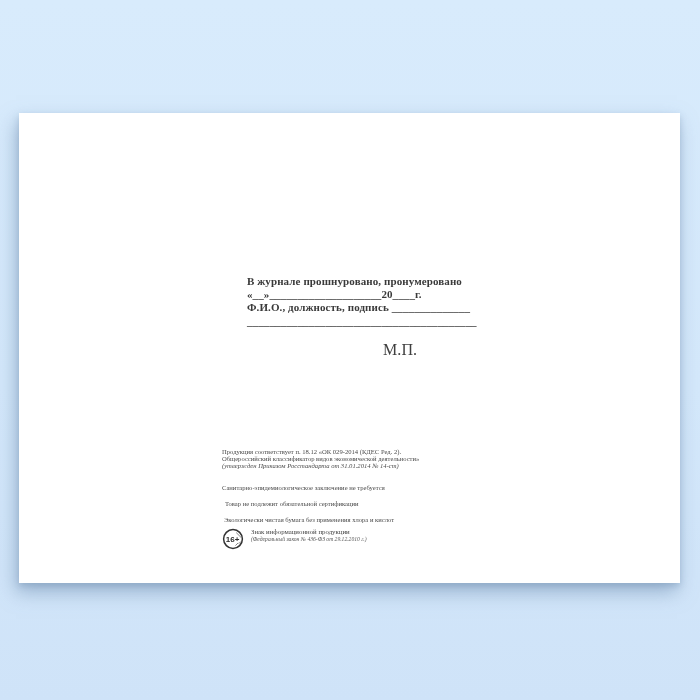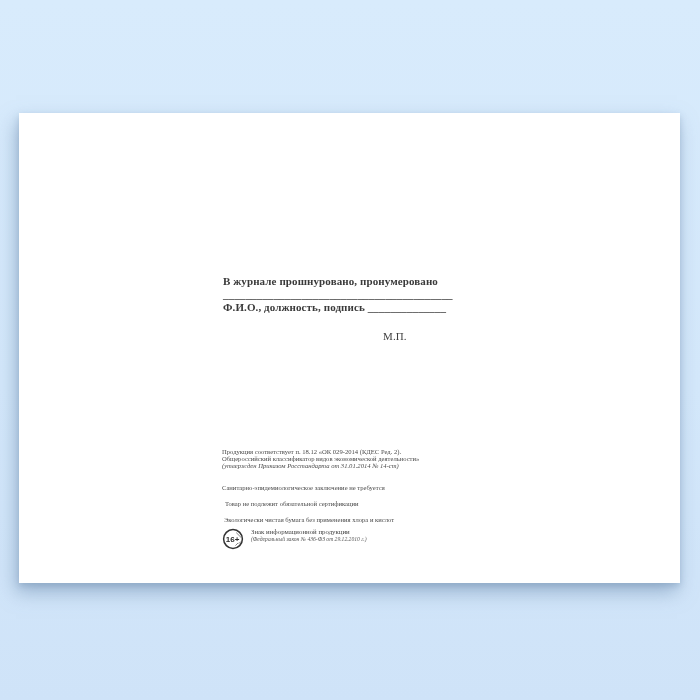--- a/index.html
+++ b/index.html
@@ -30,26 +30,26 @@
     left: 204px;
     top: 162px;
     width: 250px;
     font-size: 11px;
     line-height: 13.2px;
     font-weight: bold;
     color: #3a3a3a;
     letter-spacing: 0.1px;
     white-space: nowrap;
   }
-  .stamp-line { height: 13.2px; }
+  .stamp-line { height: 13.2px; margin-left: 24px; }
   .seal-mark {
     margin-top: 15px;
     padding-left: 160px;
     font-weight: normal;
-    font-size: 11px;
+    font-size: 16px;
     color: #3f3f3f;
   }
   
   .footer-block {
     position: absolute;
     left: 203px;
     top: 335px;
     width: 260px;
     font-size: 6.6px;
     line-height: 7.2px;
@@ -71,22 +71,23 @@
   .info-sign-label { font-size: 6.8px; line-height: 8px; color: #454545; }
   .info-sign-law { font-size: 5.6px; line-height: 7px; font-style: italic; color: #555; }
 </style>
 </head>
 <body>
 
 <div class="sheet">
 
   <div class="stamp-block">
     <div class="stamp-line">В журнале прошнуровано, пронумеровано</div>
+    <div class="stamp-line">«__»____________________20____г.</div>
+    <div class="stamp-line">Ф.И.О., должность, подпись ______________</div>
     <div class="stamp-line">_________________________________________</div>
-    <div class="stamp-line">Ф.И.О., должность, подпись ______________</div>
     <div class="seal-mark">М.П.</div>
   </div>
 
   <div class="footer-block">
     <div class="compliance">
       <div>Продукция соответствует п. 18.12 «ОК 029-2014 (КДЕС Ред. 2).</div>
       <div>Общероссийский классификатор видов экономической деятельности»</div>
       <div class="italic">(утвержден Приказом Росстандарта от 31.01.2014 № 14-ст)</div>
     </div>
     <div class="footer-line-sanitary">Санитарно-эпидемиологическое заключение не требуется</div>

